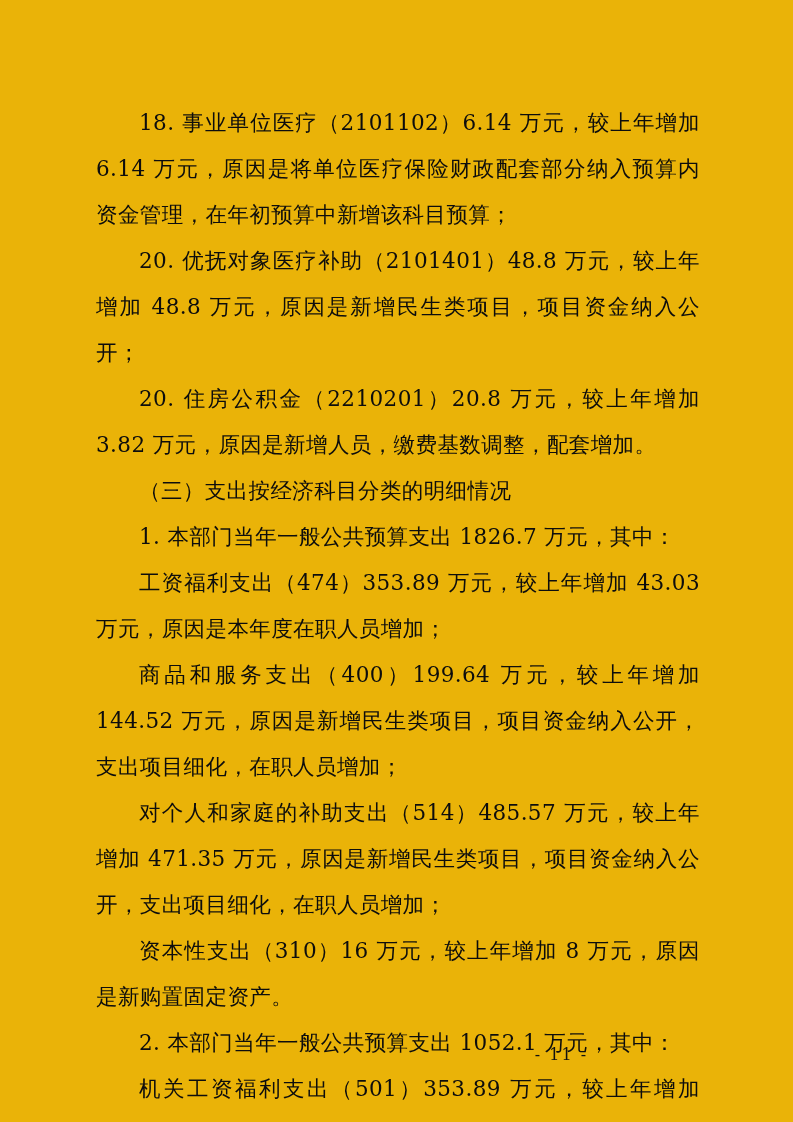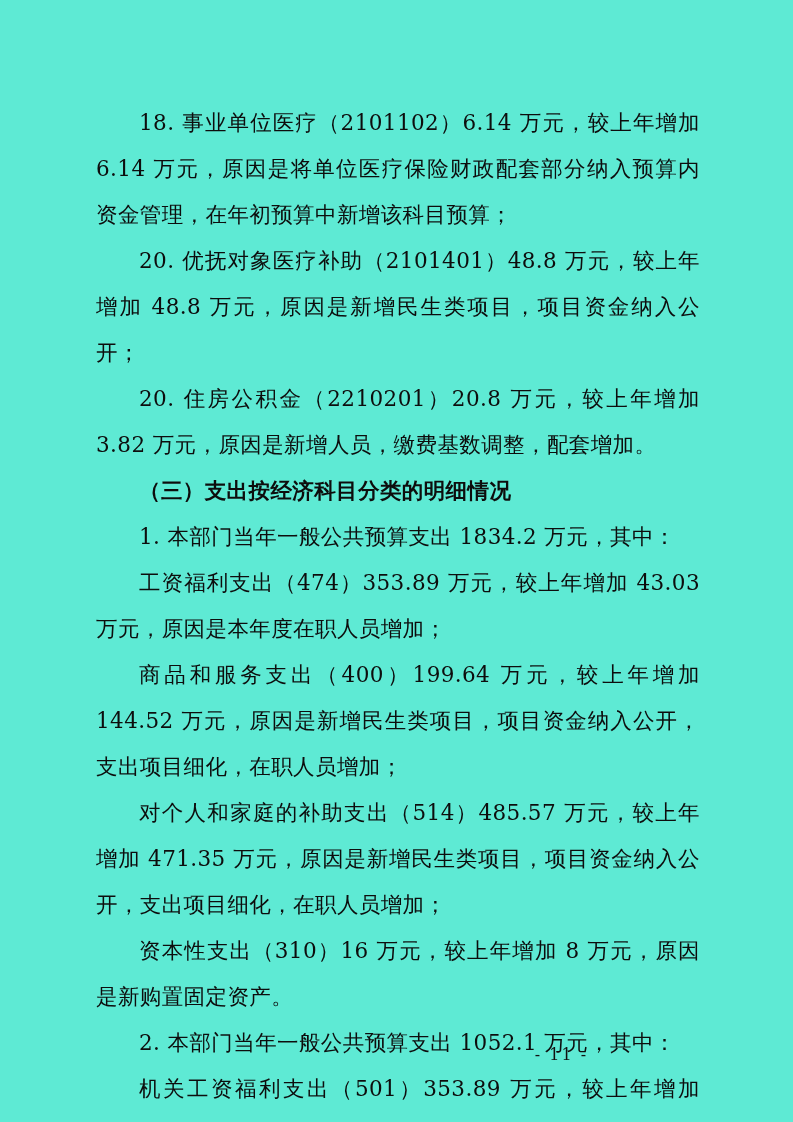--- a/index.html
+++ b/index.html
@@ -7,21 +7,21 @@
     padding: 0;
     background: #b8b8b8;
   }
   body {
     font-family: "DejaVu Serif", "Liberation Serif", serif;
   }
   .page {
     position: relative;
     width: 793px;
     height: 1122px;
-    background: #5eead4;
+    background: #eab308;
     margin: 0 auto;
     overflow: hidden;
     box-sizing: border-box;
   }
   .content {
     position: absolute;
     left: 96px;
     top: 100px;
     width: 604px;
   }
@@ -30,21 +30,21 @@
     line-height: 46px;
     letter-spacing: 0.4px;
     color: #0d0d0d;
     text-align: justify;
     text-justify: inter-ideograph;
     margin: 0;
     text-indent: 43px;
     font-family: "DejaVu Serif", "Liberation Serif", serif;
   }
   .para.bold {
-    font-weight: bold;
+    font-weight: normal;
   }
   .page-number {
     position: absolute;
     left: 0;
     right: 0;
     bottom: 58px;
     text-align: center;
     font-size: 16px;
     color: #111;
     letter-spacing: 2px;
@@ -57,21 +57,21 @@
 </style>
 </head>
 <body>
 
 <div class="page">
   <div class="content">
     <p class="para">18. 事业单位医疗（2101102）6.14 万元，较上年增加 6.14 万元，原因是将单位医疗保险财政配套部分纳入预算内资金管理，在年初预算中新增该科目预算；</p>
     <p class="para">20. 优抚对象医疗补助（2101401）48.8 万元，较上年增加 48.8 万元，原因是新增民生类项目，项目资金纳入公开；</p>
     <p class="para">20. 住房公积金（2210201）20.8 万元，较上年增加 3.82 万元，原因是新增人员，缴费基数调整，配套增加。</p>
     <p class="para bold">（三）支出按经济科目分类的明细情况</p>
-    <p class="para">1. 本部门当年一般公共预算支出 1834.2 万元，其中：</p>
+    <p class="para">1. 本部门当年一般公共预算支出 1826.7 万元，其中：</p>
     <p class="para">工资福利支出（474）353.89 万元，较上年增加 43.03 万元，原因是本年度在职人员增加；</p>
     <p class="para">商品和服务支出（400）199.64 万元，较上年增加 144.52 万元，原因是新增民生类项目，项目资金纳入公开，支出项目细化，在职人员增加；</p>
     <p class="para">对个人和家庭的补助支出（514）485.57 万元，较上年增加 471.35 万元，原因是新增民生类项目，项目资金纳入公开，支出项目细化，在职人员增加；</p>
     <p class="para">资本性支出（310）16 万元，较上年增加 8 万元，原因是新购置固定资产。</p>
     <p class="para">2. 本部门当年一般公共预算支出 1052.1 万元，其中：</p>
     <p class="para">机关工资福利支出（501）353.89 万元，较上年增加 43.03 万元，原因是本年度在职人员增加；</p>
 
   </div>
   <div class="page-number">
     <span class="pn-inner">- 11 -</span>

